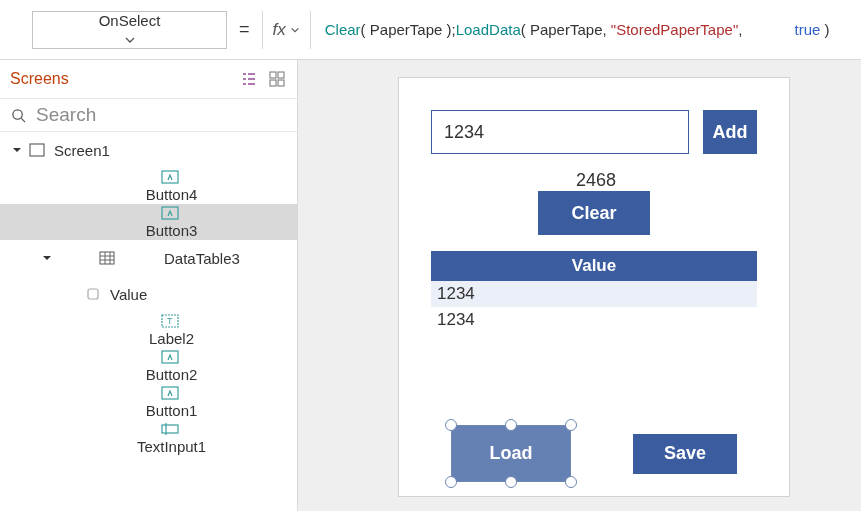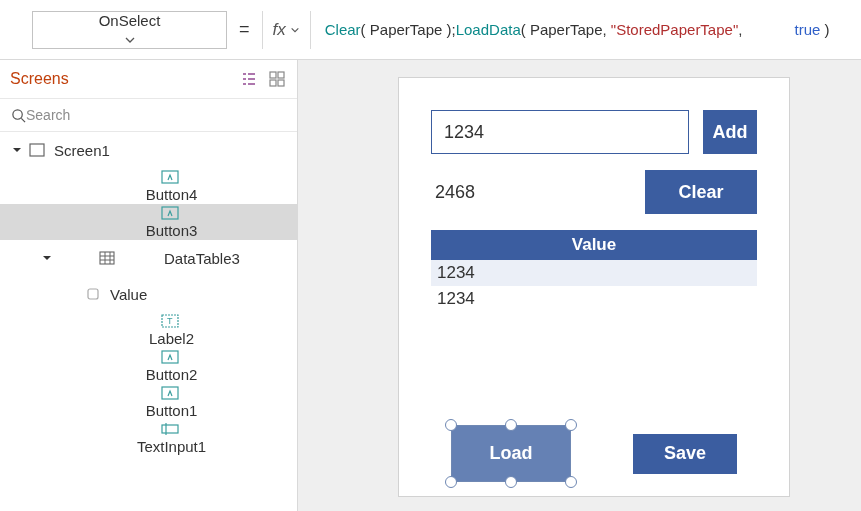--- a/index.html
+++ b/index.html
@@ -21,37 +21,37 @@
 
   
   .body { flex:1; display:flex; overflow:hidden; }
 
   
   .side { width: 298px; border-right: 1px solid #d9d9d9; display:flex; flex-direction:column; background:#fff; }
   .side-head { display:flex; align-items:center; justify-content:space-between; height:38px; padding: 0 12px 0 10px; color:#c2410c; font-size:16px; }
   .side-head-icons { display:flex; gap:12px; }
   .icon { width:16px; height:16px; display:inline-flex; align-items:center; justify-content:center; }
   .search-row { display:flex; align-items:center; height:34px; border-top:1px solid #e8e8e8; border-bottom:1px solid #e8e8e8; padding:0 10px; color:#666; font-size:15px; }
-  .search-row input { border:none; outline:none; flex:1; font-size:14px; color:#333; background:transparent; }
+  .search-row input { border:none; outline:none; flex:1; margin-left:10px; font-size:19px; color:#333; background:transparent; }
   .search-row input::placeholder { color:#8c8c8c; }
   .tree { flex:1; overflow:auto; font-size:15px; color:#333; }
   .tree-row { display:flex; align-items:center; height:36px; padding-left:10px; cursor:default; }
   .tree-row.sel { background:#d9d9d9; }
   .tw { width:14px; display:inline-flex; justify-content:center; font-size:10px; color:#333; }
   .node-icon { width:18px; height:18px; margin:0 8px 0 4px; display:inline-flex; align-items:center; justify-content:center; }
   .ind1 { padding-left: 46px; flex-direction: column; }
   .ind2 { padding-left: 40px; gap: 40px; }
   .ind3 { padding-left: 80px; }
 
   .canvas-wrap { flex:1; background:#efefef; position:relative; overflow:hidden; }
   .phone { position:absolute; left:100px; top:17px; width:392px; height:420px; background:#fff; border:1px solid #d2d2d2; padding:32px; }
   .row1 { display:flex; gap:14px; align-items:center; }
   .txt-input { flex:1; height:44px; border:1px solid #3b5da0; padding:0 12px; font-size:18px; color:#333; }
   .btn { width:112px; height:44px; background:#3b5da0; color:#fff; border:none; font-size:18px; display:flex; align-items:center; justify-content:center; font-weight:600; }
-  .row2 { display:flex; justify-content:space-between; align-items:center; margin-top:16px; }
+  .row2 { display:flex; justify-content:space-between; align-items:center; margin-top:16px;flex-direction:column; }
   .sumlbl { font-size:18px; color:#333; padding-left:4px; }
   .datatable { margin-top:16px; border:0; }
   .dt-head { background:#3b5da0; color:#fff; font-size:17px; text-align:center; height:30px; line-height:30px; font-weight:600; }
   .dt-row { height:26px; line-height:26px; font-size:17px; color:#333; padding:0 6px; }
   .dt-row.alt { background:#ebeff7; }
   .bottom-row { position:absolute; bottom:14px; left:24px; right:24px; display:flex; justify-content:space-between; align-items:center; padding: 0 28px; }
   .selwrap { position:relative; }
   .handle { position:absolute; width:12px; height:12px; background:#fff; border:1px solid #6f88b3; border-radius:50%; }
   .h-tl{top:-6px;left:-6px}.h-tc{top:-6px;left:50%;margin-left:-6px}.h-tr{top:-6px;right:-6px}
   .h-bl{bottom:-6px;left:-6px}.h-bc{bottom:-6px;left:50%;margin-left:-6px}.h-br{bottom:-6px;right:-6px}

